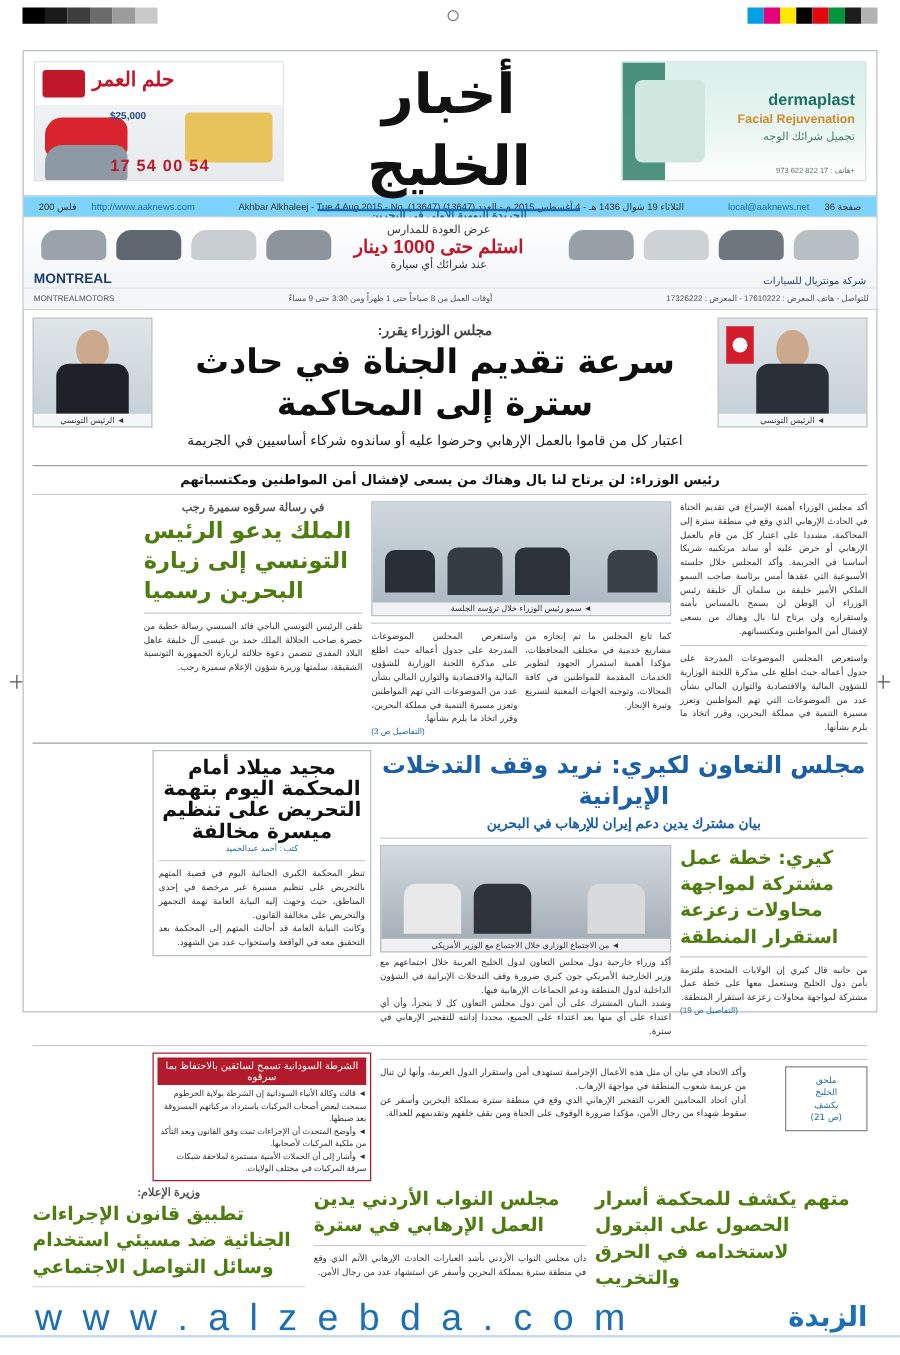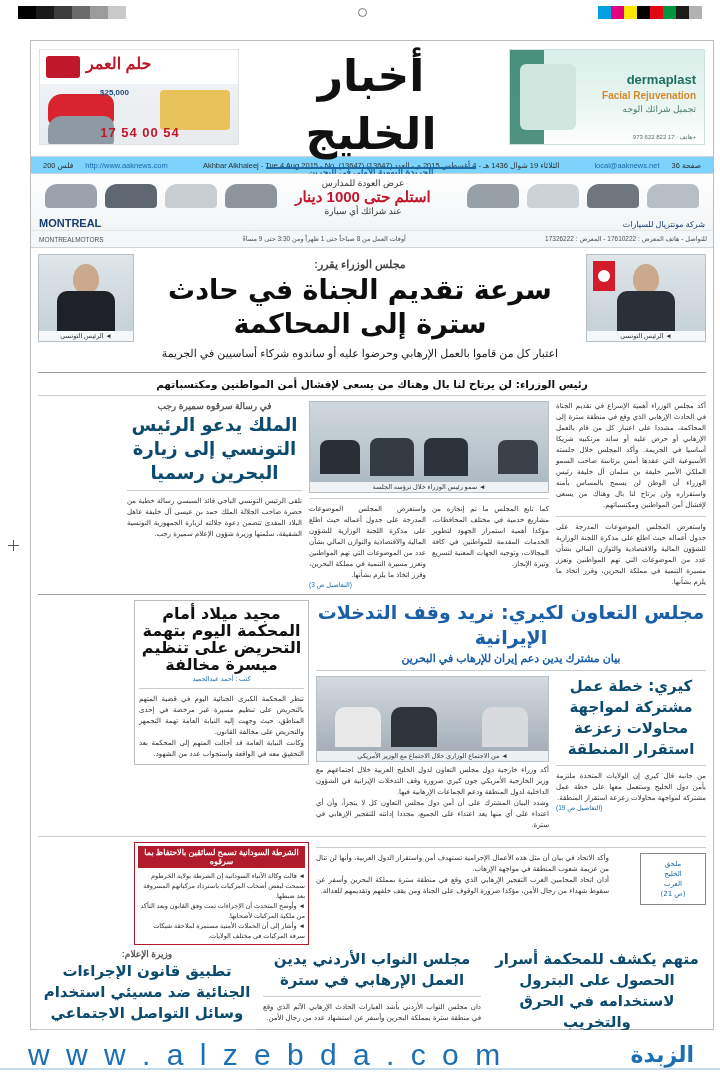--- a/index.html
+++ b/index.html
@@ -20,21 +20,21 @@
   .reg-right { position:absolute; right:18px; top:6px; display:flex; }
   .reg-right i { width:13px; height:13px; display:block; }
   .reg-dot { position:absolute; left:358px; top:8px; width:9px; height:9px;
              border-radius:50%; border:1px solid #777; }
   .reg-cross { position:absolute; width:11px; height:11px; }
   .reg-cross:before, .reg-cross:after { content:""; position:absolute; background:#555; }
   .reg-cross:before { left:5px; top:0; width:1px; height:11px; }
   .reg-cross:after { top:5px; left:0; height:1px; width:11px; }
 
   
-  .frame { position:absolute; left:30px; top:40px; width:684px; height:990px; border:1px solid #b9bec2; background:#fff; }
+  .frame { position:absolute; left:18px; top:40px; width:684px; height:770px; border:1px solid #b9bec2; background:#fff; }
 
   
   .masthead { position:relative; height:116px; border-bottom:1px solid #cfd4d8; }
   .ad-left { position:absolute; left:8px; top:8px; width:200px; height:96px;
              background:linear-gradient(180deg,#f4f6f8 0%,#e7ebee 100%);
              border:1px solid #dde2e6; overflow:hidden; }
   .ad-left .adl-top { position:absolute; left:0; top:0; width:200px; height:34px; background:#ffffff; }
   .ad-left .badge { position:absolute; left:6px; top:6px; width:34px; height:22px; background:#c0172a; border-radius:3px; }
   .ad-left .hl { position:absolute; left:46px; top:4px; color:#c0172a; font-size:16px; font-weight:bold; }
   .ad-left .car { position:absolute; width:66px; height:30px; background:#b9c2c9; border-radius:14px 10px 5px 5px; }
@@ -99,22 +99,22 @@
   .photo .cap { position:absolute; left:0; bottom:0; width:100%; font-size:6.5px; color:#333;
                 background:rgba(255,255,255,.82); padding:1px 3px; text-align:center; }
   .ph-sky { background:linear-gradient(180deg,#dfe6ea 0%,#c3ced6 100%); }
   .ph-man { position:absolute; left:50%; transform:translateX(-50%); bottom:10px; }
   .ph-head { width:26px; height:30px; background:#caa98d; border-radius:50% 50% 45% 45%; margin:0 auto; }
   .ph-body { width:58px; height:40px; background:#2b3038; border-radius:10px 10px 0 0; margin-top:-3px; }
   .flag { position:absolute; left:6px; top:6px; width:22px; height:30px; background:#d21c2b; }
   .flag:after{content:"";position:absolute;left:5px;top:9px;width:12px;height:12px;border-radius:50%;background:#fff;}
 
   .col-head {
-    font-family:"DejaVu Sans", sans-serif; font-weight:bold; color:#0c4a6e;
-    text-align:center; line-height:24px; font-size:18px;
+    font-family:"DejaVu Sans", sans-serif; font-weight:bold; color:#4d7c0f;
+    text-align:left; line-height:24px; font-size:18px;
   }
   .col-head.sm { font-size:15px; line-height:21px; }
   .col-kicker { text-align:center; font-size:9px; color:#555; font-weight:bold; margin-bottom:2px; }
   .body-ar {
     font-size:7px; line-height:11px; color:#2b2f33; text-align:justify;
     font-family:"DejaVu Sans", sans-serif;
   }
   .more { font-size:6.5px; color:#1a6aa8; text-align:left; }
 
   .cols3 { display:flex; gap:7px; }
@@ -124,21 +124,21 @@
     color:#1a5fa8; font-family:"DejaVu Sans", sans-serif; font-weight:bold;
     font-size:19px; text-align:center; line-height:25px;
   }
   .blue-sub { color:#1a5fa8; font-size:11px; text-align:center; font-weight:bold; margin-top:2px; }
 
   .boxed { border:1px solid #b9bec2; padding:4px; }
   .boxed .bh { text-align:center; font-weight:bold; font-size:16px; line-height:17px;
                font-family:"DejaVu Sans", sans-serif; color:#111; }
   .byline { text-align:center; font-size:6.5px; color:#1a6aa8; margin:2px 0; }
 
-  .redbar { background:#b21b2c; color:#fff; font-size:8px; font-weight:bold; text-align:center;
+  .redbar { background:#b21b2c; color:#fff; font-size:8px; font-weight:normal; text-align:center;
             padding:2px 0; }
   .redbox { border:1px solid #b21b2c; padding:3px; }
   .redbox .rb-item { font-size:6.5px; line-height:10px; color:#2b2f33; }
 
   .stamp { border:1px solid #888; width:66px; height:52px; display:flex; flex-direction:column;
            align-items:center; justify-content:center; font-size:7px; color:#1a6aa8;
            font-family:"DejaVu Sans", sans-serif; line-height:10px; text-align:center; }
 
   
   .wm { position:absolute; left:0; bottom:0; width:720px; height:54px; background:#fff; }
@@ -349,21 +349,21 @@
 
       <div class="cols3">
 
         <div class="c" style="flex:0 0 390px;">
           <div class="rule"></div>
           <div style="display:flex;gap:7px;">
             <div style="flex:0 0 90px;">
               <div class="stamp">
                 <span>ملحق</span>
                 <span>الخليج</span>
-                <span>العرب</span>
+                <span>يكشف</span>
                 <span>(ص 21)</span>
               </div>
             </div>
             <div style="flex:1;">
               <div class="body-ar">وأكد الاتحاد في بيان أن مثل هذه الأعمال الإجرامية تستهدف أمن واستقرار الدول العربية، وأنها لن تنال من عزيمة شعوب المنطقة في مواجهة الإرهاب.</div>
               <div class="body-ar">أدان اتحاد المحامين العرب التفجير الإرهابي الذي وقع في منطقة سترة بمملكة البحرين وأسفر عن سقوط شهداء من رجال الأمن، مؤكدا ضرورة الوقوف على الجناة ومن يقف خلفهم وتقديمهم للعدالة.</div>
             </div>
           </div>
         </div>
 

